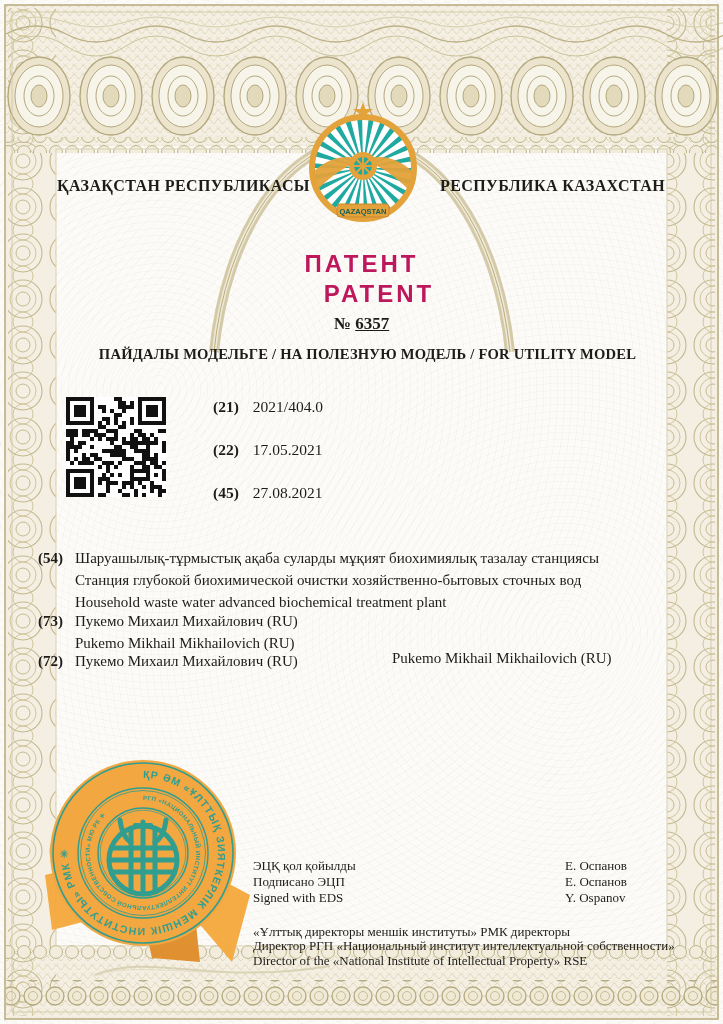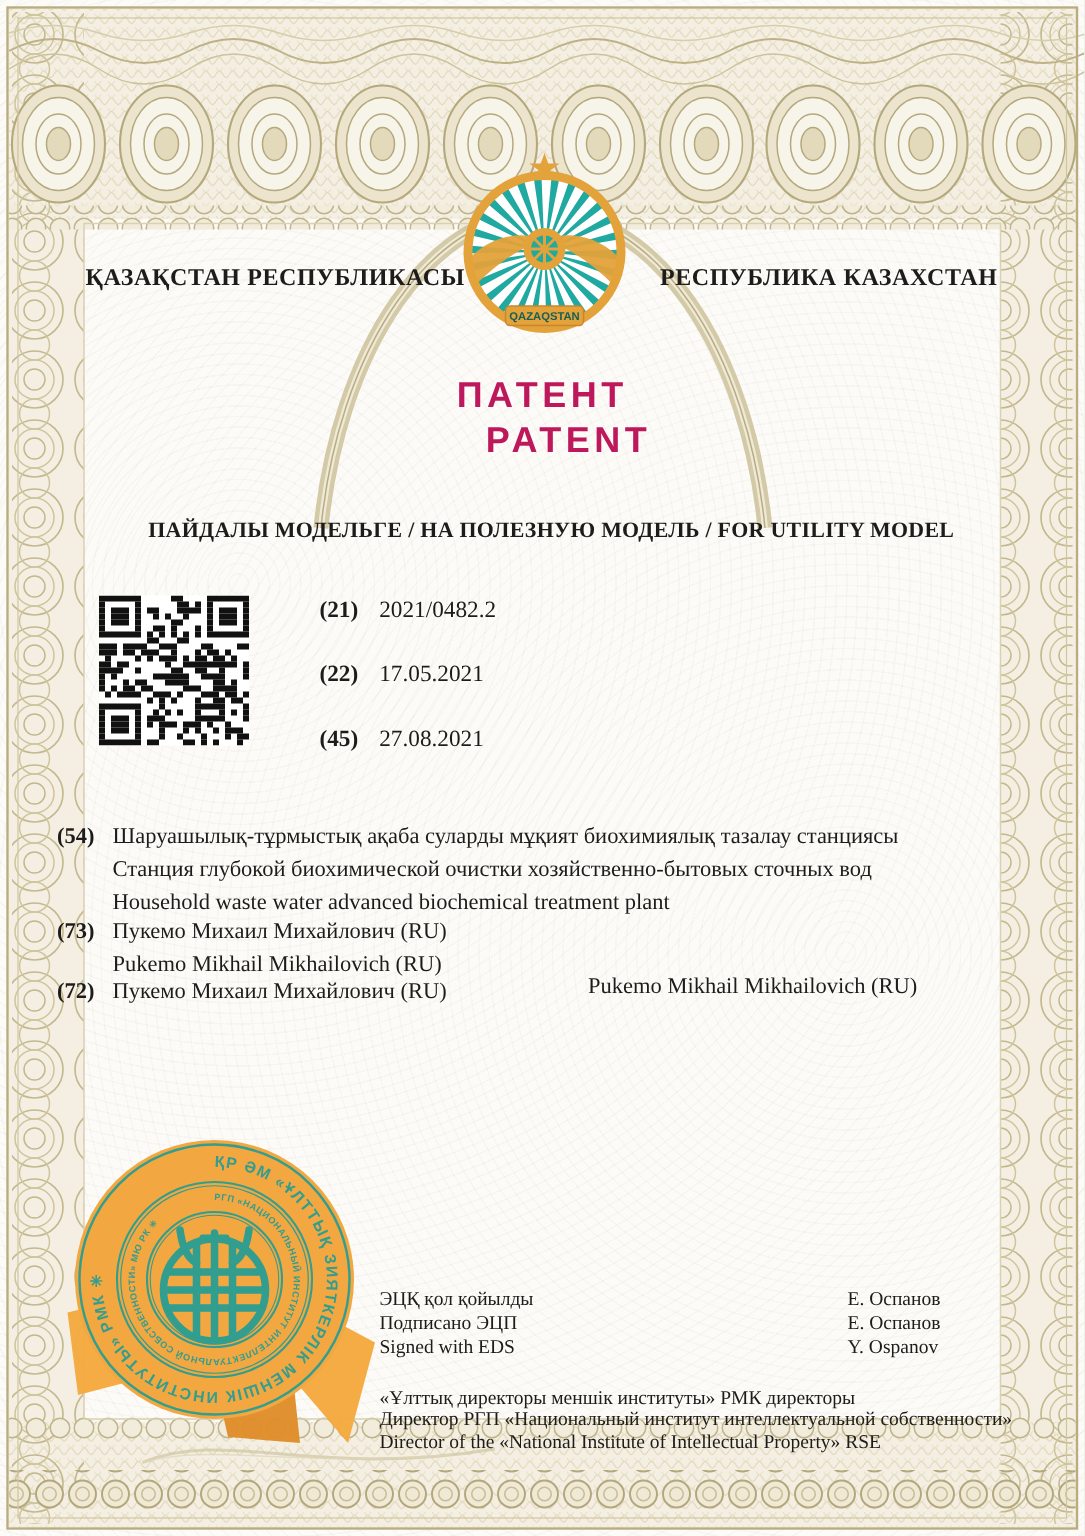--- a/index.html
+++ b/index.html
@@ -137,20 +137,21 @@
     <path d="M57 59 L71 73 M71 59 L57 73 M64 56 L64 76 M54 66 L74 66" stroke="#E3A23A" stroke-width="2"></path>
     <rect x="38" y="104" width="52" height="13" rx="3" fill="#E3A23A" stroke="#c8872e" stroke-width="1"></rect>
     <text x="64" y="113.5" text-anchor="middle" font-family="Liberation Sans,sans-serif" font-size="7.5" font-weight="bold" fill="#145f58">QAZAQSTAN</text>
   </svg>
 
   <div class="abs hdr hdr-kk">ҚАЗАҚСТАН РЕСПУБЛИКАСЫ</div>
   <div class="abs hdr hdr-ru">РЕСПУБЛИКА КАЗАХСТАН</div>
 
   <div class="abs patent-word pw-cyr">ПАТЕНТ</div>
   <div class="abs patent-word pw-lat">PATENT</div>
+  <div class="abs patent-no"><span>№</span>&nbsp;<span class="num">6357</span></div>
   <div class="abs subtitle">ПАЙДАЛЫ МОДЕЛЬГЕ / НА ПОЛЕЗНУЮ МОДЕЛЬ / FOR UTILITY MODEL</div>
 
   <svg id="qr" class="abs qr-wrap" width="100" height="100" viewBox="0 0 100 100">
       <rect x="0.00" y="0.00" width="4.00" height="4.00" fill="#111"></rect>
       <rect x="4.00" y="0.00" width="4.00" height="4.00" fill="#111"></rect>
       <rect x="8.00" y="0.00" width="4.00" height="4.00" fill="#111"></rect>
       <rect x="12.00" y="0.00" width="4.00" height="4.00" fill="#111"></rect>
       <rect x="16.00" y="0.00" width="4.00" height="4.00" fill="#111"></rect>
       <rect x="20.00" y="0.00" width="4.00" height="4.00" fill="#111"></rect>
       <rect x="24.00" y="0.00" width="4.00" height="4.00" fill="#111"></rect>
@@ -448,21 +449,21 @@
       <rect x="32.00" y="96.00" width="4.00" height="4.00" fill="#111"></rect>
       <rect x="36.00" y="96.00" width="4.00" height="4.00" fill="#111"></rect>
       <rect x="56.00" y="96.00" width="4.00" height="4.00" fill="#111"></rect>
       <rect x="60.00" y="96.00" width="4.00" height="4.00" fill="#111"></rect>
       <rect x="68.00" y="96.00" width="4.00" height="4.00" fill="#111"></rect>
       <rect x="76.00" y="96.00" width="4.00" height="4.00" fill="#111"></rect>
       <rect x="92.00" y="96.00" width="4.00" height="4.00" fill="#111"></rect>
     </svg>
 
   <div class="abs frow f21">
-    <span class="code">(21)</span><span class="val">2021/0482.2</span>
+    <span class="code">(21)</span><span class="val">2021/404.0</span>
   </div>
   <div class="abs frow f22">
     <span class="code">(22)</span><span class="val">17.05.2021</span>
   </div>
   <div class="abs frow f45">
     <span class="code">(45)</span><span class="val">27.08.2021</span>
   </div>
 
   <div class="abs fblock f54">
     <span class="code">(54)</span>

